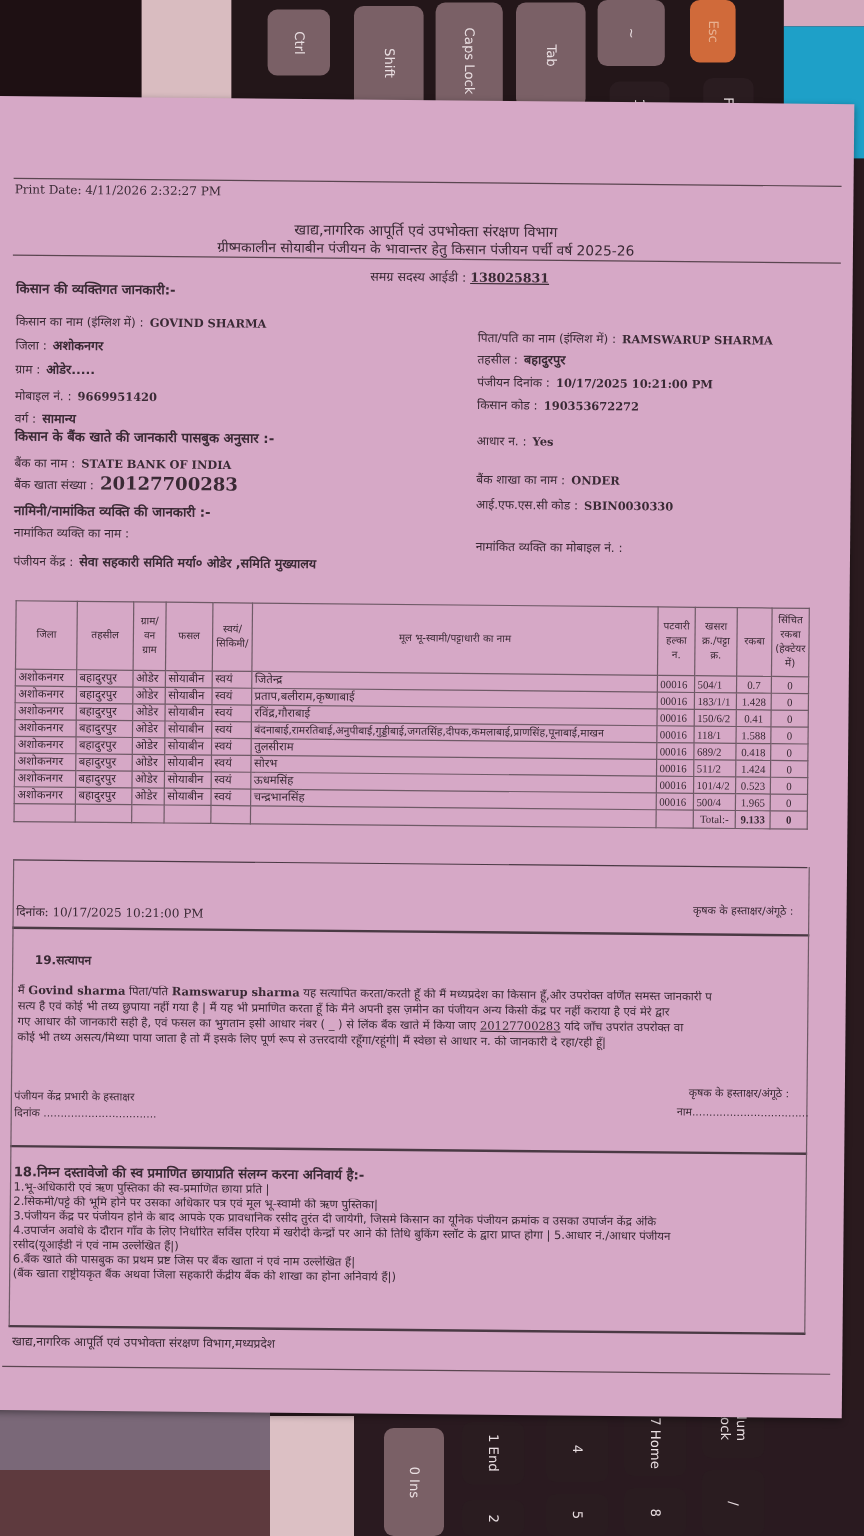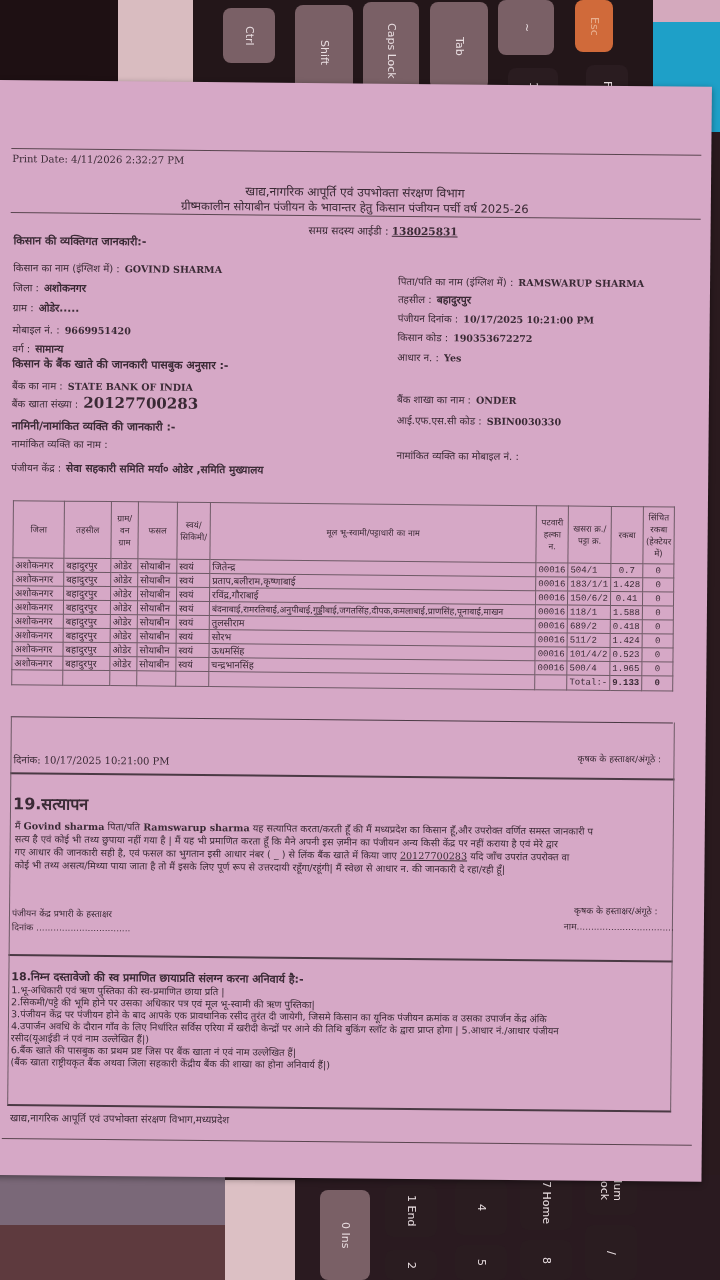--- a/index.html
+++ b/index.html
@@ -48,21 +48,21 @@
   
   table.land {
     position:absolute; left:17px; top:420px; width:662px;
     border-collapse:collapse; font-size:9px;
   }
   table.land th, table.land td {
     border:1px solid #6e5a66; padding:0 2px; height:13px; line-height:12px;
   }
   table.land th { font-family:"DejaVu Sans", sans-serif; font-weight:normal; font-size:8.5px; height:56px; text-align:center; }
   table.land td.hi { font-family:"DejaVu Sans", sans-serif; font-size:9.5px; white-space:nowrap; }
-  table.land td.num { font-family:Liberation Mono, monospace; font-size:9px; text-align:center; white-space:nowrap; }
+  table.land td.num { font-family:Liberation Serif, serif; font-size:9px; text-align:center; white-space:nowrap; }
   table.land td.left { text-align:left; }
   table.land tr.total td { height:14px; }
   .total-lbl { font-size:7.5px; }
   .total-val { font-weight:bold; font-size:11px; }
 
   .box { position:absolute; border:1px solid #6e5a66; border-top:none; }
   .sig-line { position:absolute; border-top:2px solid #4a3a44; }
   .para { position:absolute; left:22px; width:655px; font-family:"DejaVu Sans", sans-serif; font-size:9.6px; line-height:12.5px; white-space:nowrap; overflow:hidden; }
   .para b { font-family:"DejaVu Serif", serif; }
   .para u { font-family:"DejaVu Serif", serif; }
@@ -136,21 +136,21 @@
   </div>
   <div class="abs" style="left:400px;top:204px;">
     <span class="lbl">तहसील :</span> <span class="valhi">बहादुरपुर</span>
   </div>
   <div class="abs" style="left:400px;top:223px;">
     <span class="lbl">पंजीयन दिनांक :</span> <span class="val">10/17/2025 10:21:00 PM</span>
   </div>
   <div class="abs" style="left:400px;top:242px;">
     <span class="lbl">किसान कोड :</span> <span class="val">190353672272</span>
   </div>
-  <div class="abs" style="left:400px;top:262px;">
+  <div class="abs" style="left:400px;top:272px;">
     <span class="lbl">आधार न. :</span> <span class="val">Yes</span>
   </div>
 
   <div class="abs heading" style="left:15px;top:275px;">किसान के बैंक खाते की जानकारी पासबुक अनुसार :-</div>
   <div class="abs" style="left:15px;top:294px;">
     <span class="lbl">बैंक का नाम :</span> <span class="val">STATE BANK OF INDIA</span>
   </div>
   <div class="abs" style="left:15px;top:312px;">
     <span class="lbl">बैंक खाता संख्या :</span> <span class="bigacct">20127700283</span>
   </div>
@@ -294,21 +294,21 @@
       </tr>
     </tbody>
   </table>
 
   <div class="sig-line" style="left:17px;top:636px;width:662px;border-top-width:1px;"></div>
   <div class="box" style="left:17px;top:636px;width:662px;height:56px;border-bottom:2px solid #4a3a44;"></div>
   <div class="abs small" style="left:20px;top:672px;font-family:'DejaVu Serif',serif;font-size:10px;">दिनांक: 10/17/2025 10:21:00 PM</div>
   <div class="abs small" style="left:584px;top:666px;">कृषक के हस्ताक्षर/अंगूठे :</div>
 
   <div class="box" style="left:17px;top:692px;width:662px;height:182px;border-bottom:2px solid #4a3a44;"></div>
-  <div class="abs heading" style="left:20px;top:712px;font-size:16px;">19.सत्यापन</div>
+  <div class="abs heading" style="left:36px;top:712px;font-size:10px;">19.सत्यापन</div>
   <div class="para" style="top:740px;">
     <span>मैं</span>
     <b>Govind sharma</b>
     <span>पिता/पति</span>
     <b>Ramswarup sharma</b>
     <span>यह सत्यापित करता/करती हूँ की मैं मध्यप्रदेश का किसान हूँ,और उपरोक्त वर्णित समस्त जानकारी प</span>
   </div>
   <div class="para" style="top:753px;">सत्य है एवं कोई भी तथ्य छुपाया नहीं गया है | मैं यह भी प्रमाणित करता हूँ कि मैने अपनी इस ज़मीन का पंजीयन अन्य किसी केंद्र पर नहीं कराया है एवं मेरे द्वार</div>
   <div class="para" style="top:766px;">
     <span>गए आधार की जानकारी सही है, एवं फसल का भुगतान इसी आधार नंबर ( _ ) से लिंक बैंक खाते में किया जाए</span>

